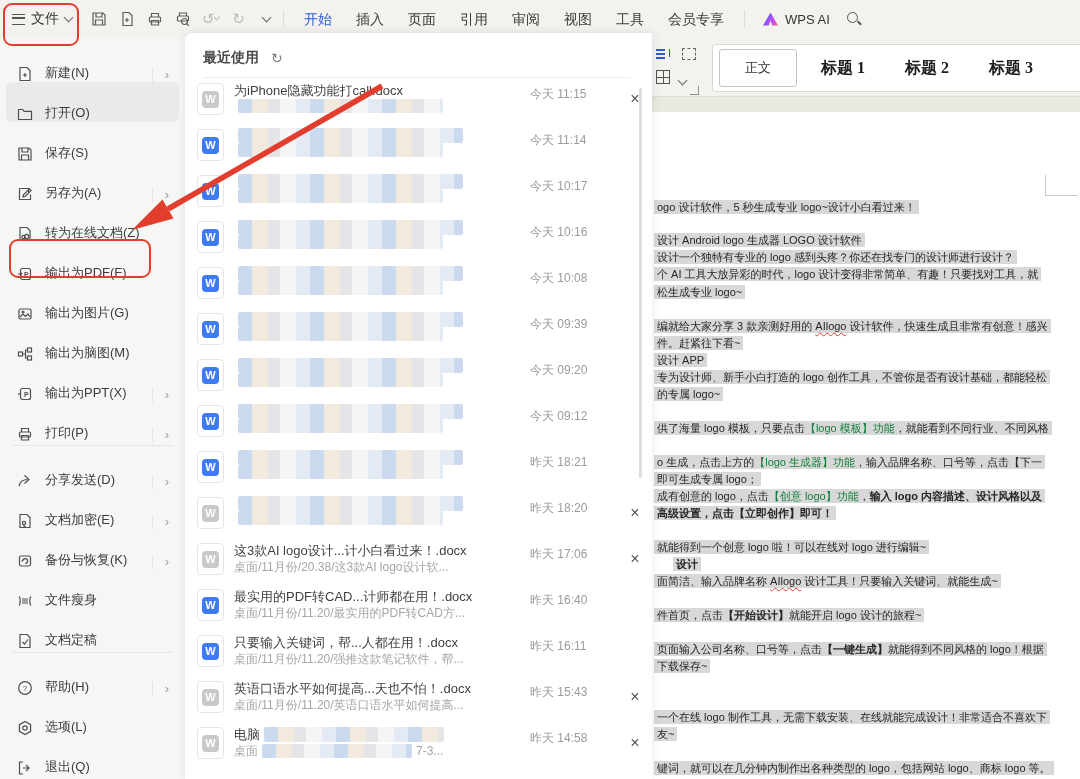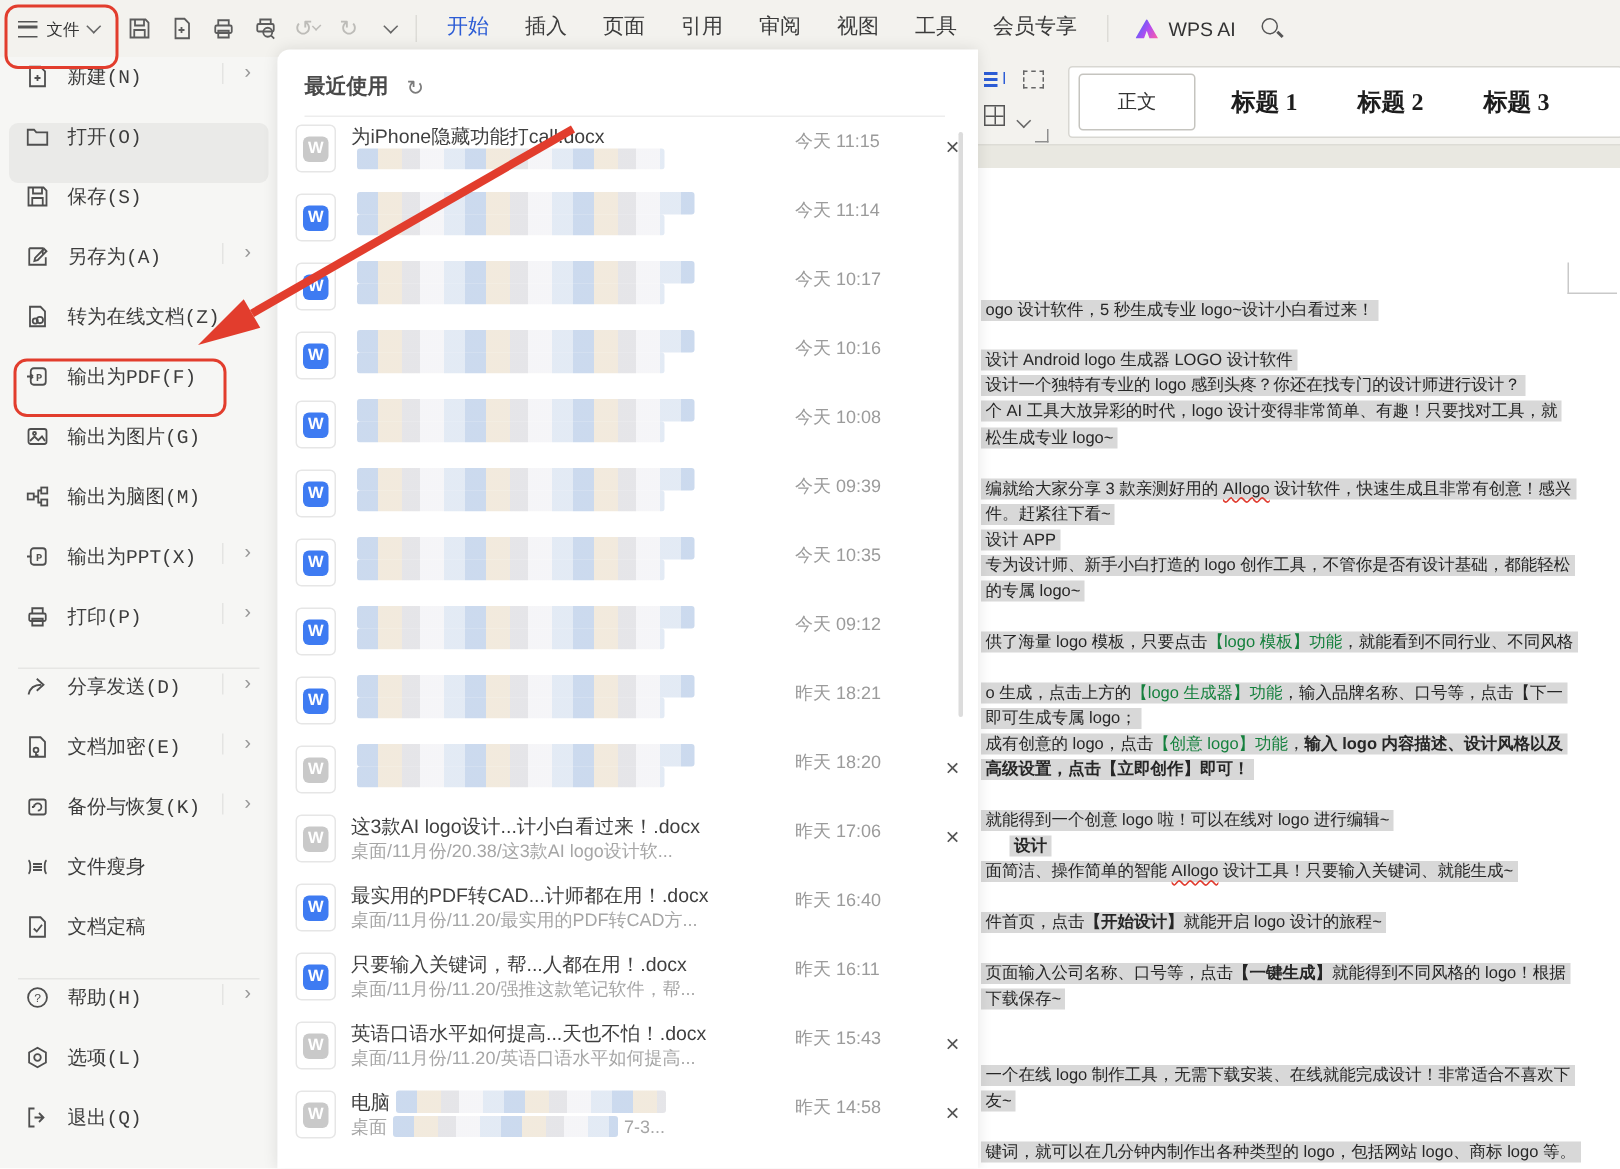--- a/index.html
+++ b/index.html
@@ -4,30 +4,30 @@
 <style>
   html,body{margin:0;padding:0;}
   body{width:1080px;height:779px;position:relative;overflow:hidden;background:#fff;
        font-family:"Liberation Sans","DejaVu Sans",sans-serif;color:#3f3f3f;}
   
   .titlebar{position:absolute;left:0;top:0;width:1080px;height:38px;background:#f3f2ee;
             display:flex;align-items:center;z-index:3;}
   .file-btn{display:flex;align-items:center;gap:6px;margin-left:12px;cursor:pointer;}
   .hamb{width:13px;height:9px;border-top:1.6px solid #555;border-bottom:1.6px solid #555;position:relative;}
   .hamb::after{content:"";position:absolute;left:0;top:2.6px;width:13px;height:1.6px;background:#555;}
-  .file-btn .lbl{font-size:11px;color:#333;}
+  .file-btn .lbl{font-size:14px;color:#333;}
   .chev{width:6px;height:6px;border-right:1.4px solid #666;border-bottom:1.4px solid #666;
         transform:rotate(45deg);display:inline-block;margin-top:-3px;}
   .qicons{display:flex;align-items:center;gap:11px;margin-left:18px;}
   .qic{width:17px;height:17px;display:inline-flex;align-items:center;justify-content:center;cursor:pointer;}
   .qic svg{stroke:#5c5c5c;fill:none;stroke-width:1.2;}
   .qic.dis{color:#bdbcb8;font-size:15px;}
   .tbdiv{width:1px;height:18px;background:#dddcd7;margin:0 8px;}
   .tabs{display:flex;align-items:center;height:38px;}
-  .tab{padding:0 12px;font-size:14px;color:#3c3c3c;height:38px;line-height:38px;position:relative;cursor:pointer;font-family:Liberation Serif, serif;}
+  .tab{padding:0 12px;font-size:14px;color:#3c3c3c;height:38px;line-height:38px;position:relative;cursor:pointer;}
   .tab.active{color:#2c5cd5;}
   .tab.active::after{content:"";position:absolute;left:12px;right:12px;bottom:2px;height:2px;background:#2c5cd5;}
   .wpsai{display:flex;align-items:center;gap:7px;margin-left:10px;cursor:pointer;}
   .ailogo{width:15px;height:13px;background:linear-gradient(120deg,#2b6bff,#b44bf0 55%,#ff5fa2);
           clip-path:polygon(50% 0,100% 100%,62% 100%,50% 62%,38% 100%,0 100%);}
   .wpsai .lbl{font-size:13px;color:#333;}
   .searchic{position:relative;width:16px;height:16px;margin-left:16px;cursor:pointer;}
   .searchic::before{content:"";position:absolute;left:1px;top:1px;width:9px;height:9px;border:1.5px solid #555;border-radius:50%;}
   .searchic::after{content:"";position:absolute;left:11px;top:11px;width:5px;height:1.5px;background:#555;transform:rotate(45deg);}
   
@@ -55,21 +55,21 @@
   .docarea{position:absolute;left:0;top:74px;width:428px;height:667px;background:#fff;overflow:hidden;}
   .cornermark{position:absolute;left:393px;top:63px;width:32px;height:20px;
               border-left:1px solid #c9c9c9;border-bottom:1px solid #c9c9c9;}
   .dline{position:absolute;left:2px;white-space:nowrap;font-size:11px;line-height:16px;color:#262626;}
   .hl{background:#d8d8d8;padding:1px 3px;}
   .hl .b{font-weight:bold;}
   .hl .lk{color:#15803d;}
   .hl .sp{text-decoration:underline wavy #e03a2e;text-decoration-thickness:1px;text-underline-offset:2px;}
   
   .menusidebar{position:absolute;left:0;top:38px;width:185px;height:741px;background:#f6f6f4;z-index:4;padding-top:4px;box-sizing:border-box;}
-  .mi{height:40px;display:flex;align-items:flex-start;margin:0 6px;padding:0 10px;border-radius:6px;cursor:pointer;position:relative;font-family:Liberation Mono, monospace;}
+  .mi{height:40px;display:flex;align-items:flex-end;margin:0 6px;padding:0 10px;border-radius:6px;cursor:pointer;position:relative;}
   .mi.hover{background:#eaeae8;}
   .mic{width:17px;height:17px;margin-right:12px;display:inline-flex;align-items:center;justify-content:center;}
   .mic svg{stroke:#4f4f4f;fill:none;stroke-width:1.2;}
   .mil{font-size:13px;color:#3c3c3c;flex:1;}
   .msub{color:#9a9a9a;font-size:13px;border-left:1px solid #e4e4e2;padding-left:12px;line-height:14px;}
   .mdiv{height:1px;background:#e6e6e4;margin:3px 12px;}
   
   .recent{position:absolute;left:185px;top:33px;width:467px;height:746px;background:#fff;z-index:4;
           border-radius:8px 0 0 0;box-shadow:0 0 10px rgba(0,0,0,.10);overflow:hidden;}
   .rhead{display:flex;align-items:center;padding:16px 0 10px 18px;}
@@ -206,21 +206,21 @@
         <div class="dline" style="top: 240px;"><span class="hl"><span>设计 APP</span></span></div>
         <div class="dline" style="top: 257px;"><span class="hl"><span>专为设计师、新手小白打造的 logo 创作工具，不管你是否有设计基础，都能轻松</span></span></div>
         <div class="dline" style="top: 274px;"><span class="hl"><span>的专属 logo~</span></span></div>
         <div class="dline" style="top: 308px;"><span class="hl"><span>供了海量 logo 模板，只要点击</span><span class="lk">【logo 模板】功能</span><span>，就能看到不同行业、不同风格</span></span></div>
         <div class="dline" style="top: 342px;"><span class="hl"><span>o 生成，点击上方的</span><span class="lk">【logo 生成器】功能</span><span>，输入品牌名称、口号等，点击【下一</span></span></div>
         <div class="dline" style="top: 359px;"><span class="hl"><span>即可生成专属 logo；</span></span></div>
         <div class="dline" style="top: 376px;"><span class="hl"><span>成有创意的 logo，点击</span><span class="lk">【创意 logo】功能</span><span>，</span><span class="b">输入 logo 内容描述、设计风格以及</span></span></div>
         <div class="dline" style="top: 393px;"><span class="hl"><span class="b">高级设置，点击【立即创作】即可！</span></span></div>
         <div class="dline" style="top: 427px;"><span class="hl"><span> 就能得到一个创意 logo 啦！可以在线对 logo 进行编辑~</span></span></div>
         <div class="dline" style="top: 444px; padding-left: 19px;"><span class="hl"><span class="b">设计</span></span></div>
-        <div class="dline" style="top: 461px;"><span class="hl"><span>面简洁、操作简单的智能 </span><span class="sp">AIlogo</span><span> 设计工具！只要输入关键词、就能生成~</span></span></div>
+        <div class="dline" style="top: 461px;"><span class="hl"><span>面简洁、输入品牌名称 </span><span class="sp">AIlogo</span><span> 设计工具！只要输入关键词、就能生成~</span></span></div>
         <div class="dline" style="top: 495px;"><span class="hl"><span>件首页，点击</span><span class="b">【开始设计】</span><span>就能开启 logo 设计的旅程~</span></span></div>
         <div class="dline" style="top: 529px;"><span class="hl"><span>页面输入公司名称、口号等，点击</span><span class="b">【一键生成】</span><span>就能得到不同风格的 logo！根据</span></span></div>
         <div class="dline" style="top: 546px;"><span class="hl"><span>下载保存~</span></span></div>
         <div class="dline" style="top: 597px;"><span class="hl"><span>一个在线 logo 制作工具，无需下载安装、在线就能完成设计！非常适合不喜欢下</span></span></div>
         <div class="dline" style="top: 614px;"><span class="hl"><span>友~</span></span></div>
         <div class="dline" style="top: 648px;"><span class="hl"><span>键词，就可以在几分钟内制作出各种类型的 logo，包括网站 logo、商标 logo 等。</span></span></div>
       </div>
   </div>
 </div>
 
@@ -537,21 +537,21 @@
           <div class="fname">
             <span class="nm"></span>
             <span class="mz mzname"></span>
           </div>
           <div class="fpath">
             <span class="pt"></span>
             <span class="mz mzpath"></span>
             <span class="psfx"></span>
           </div>
         </div>
-        <div class="ftime">今天 10:35</div>
+        <div class="ftime">今天 09:20</div>
         <div class="fclose" style="visibility: hidden;">×</div>
       </div>
 
       <div class="frow">
         <div class="ficon blue">
           <span class="fw">W</span>
         </div>
         <div class="fmain">
           <div class="fname">
             <span class="nm"></span>

